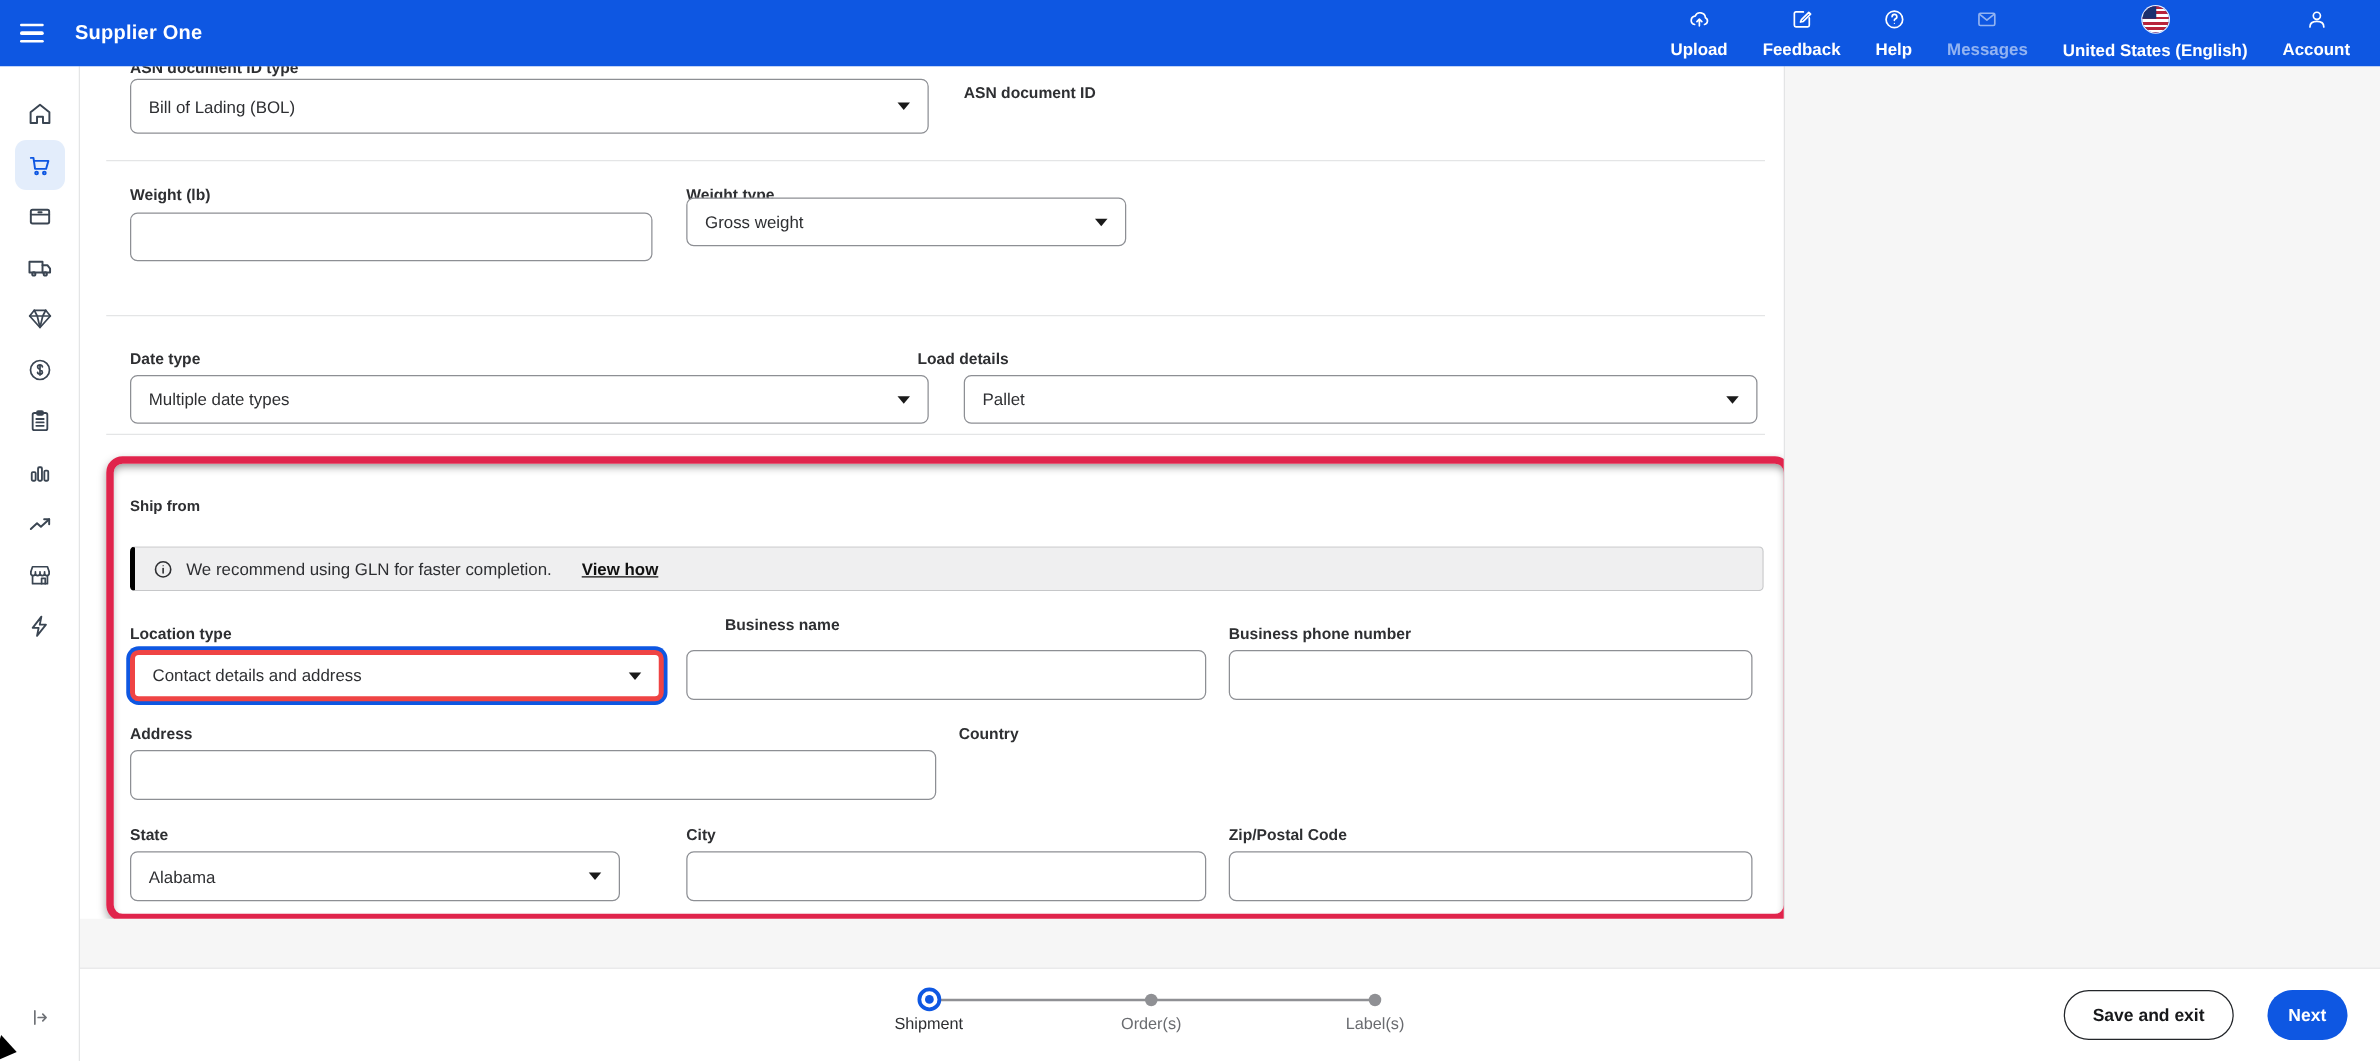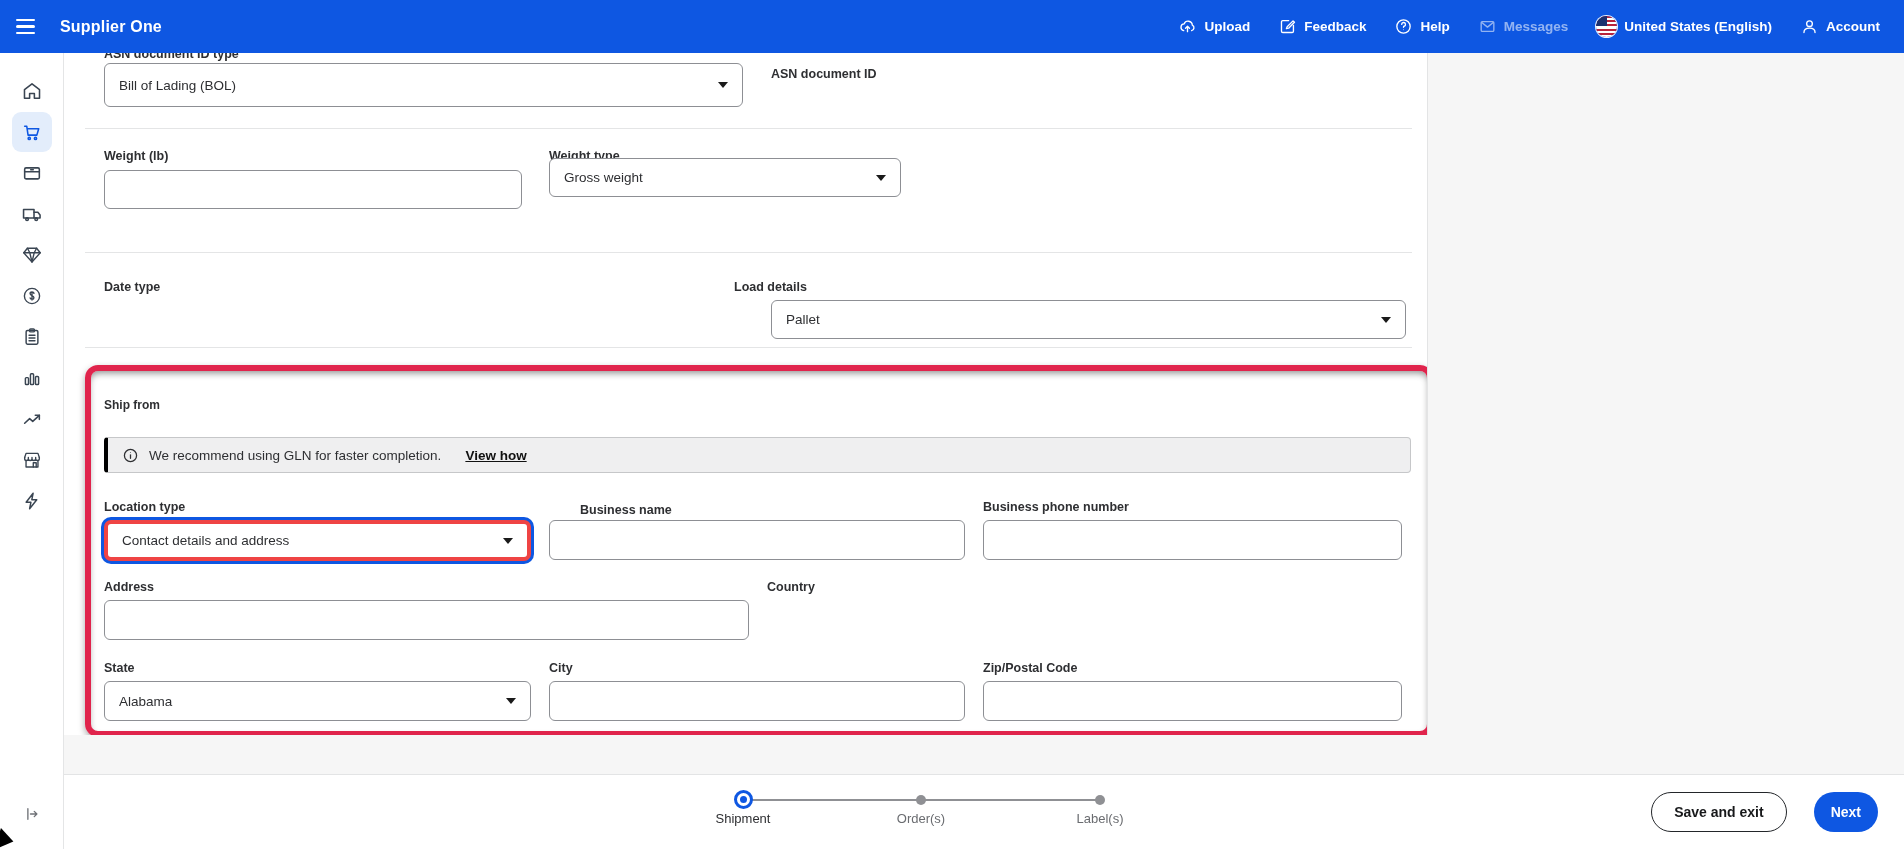--- a/index.html
+++ b/index.html
@@ -11,21 +11,21 @@
   .navbar { position:absolute; left:0; top:0; width:1904px; height:53px;
             background:#0e57e2; display:flex; align-items:center;
             justify-content:space-between; padding:0 24px 0 16px; z-index:20; }
   .nav-left { display:flex; align-items:center; gap:18px; }
   .hamburger { width:26px; height:26px; display:flex; flex-direction:column;
                justify-content:center; gap:4px; cursor:pointer; }
   .hamburger span { display:block; width:19px; height:2.2px; background:#fff; border-radius:2px; }
   .brand { color:#fff; font-size:16px; font-weight:700; letter-spacing:.2px; }
   .nav-right { display:flex; align-items:center; gap:28px; }
   .nav-item { display:flex; align-items:center; gap:7px; color:#fff;
-              font-size:13.5px; font-weight:600; cursor:pointer; }
+              font-size:13.5px; font-weight:600; cursor:pointer;flex-direction:column; }
   .nav-item svg { display:block; }
   .nav-item.dim { opacity:.55; }
   .flag { width:21px; height:21px; border-radius:50%; overflow:hidden; position:relative;
           background:repeating-linear-gradient(180deg,#b8233b 0 2.1px,#fff 2.1px 4.2px);
           box-shadow:0 0 0 1px rgba(255,255,255,.9); }
   .flag::before { content:""; position:absolute; left:0; top:0; width:11px; height:10px; background:#1b2f6e; }
 
   
   .sidebar { position:absolute; left:0; top:53px; width:64px; height:796px;
              background:#fff; border-right:1px solid #e4e5e6; z-index:10;
@@ -241,20 +241,24 @@
       <input class="input" style="left: 40px; top: 117px; width: 418px; height: 39px;" value="">
       <div class="field-label" style="left:485px; top:96px;">Weight type</div>
       <div class="select" style="left:485px; top:105px; width:352px; height:39px;gap:12px;">
         <span>Gross weight</span>
         <span class="caret"></span>
       </div>
 
       <div class="divider" style="top:199px;"></div>
 
       <div class="field-label" style="left:40px; top:227px;">Date type</div>
+      <div class="select" style="left:40px; top:247px; width:639px; height:39px;">
+        <span>Multiple date types</span>
+        <span class="caret"></span>
+      </div>
       <div class="field-label" style="left:670px; top:227px;">Load details</div>
       <div class="select" style="left:707px; top:247px; width:635px; height:39px;">
         <span>Pallet</span>
         <span class="caret"></span>
       </div>
 
       <div class="divider" style="top:294px;"></div>
 
       <div class="annotation"></div>
 
@@ -268,31 +272,31 @@
           </svg>
         <span class="txt">We recommend using GLN for faster completion.</span>
         <a>View how</a>
       </div>
 
       <div class="field-label" style="left:40px; top:447px;">Location type</div>
       <div class="select focused" style="left:40px; top:467px; width:427px; height:41px;">
         <span>Contact details and address</span>
         <span class="caret"></span>
       </div>
-      <div class="field-label" style="left:485px; top:450px;padding-left:31px;">Business name</div>
+      <div class="field-label" style="left:485px; top:440px;padding-left:31px;">Business name</div>
       <input class="input" style="left: 485px; top: 467px; width: 416px; height: 40px;" value="">
       <div class="field-label" style="left:919px; top:447px;">Business phone number</div>
       <input class="input" style="left: 919px; top: 467px; width: 419px; height: 40px;" value="">
 
       <div class="field-label" style="left:40px; top:527px;">Address</div>
       <input class="input" style="left: 40px; top: 547px; width: 645px; height: 40px;" value="">
       <div class="field-label" style="left:703px; top:527px;">Country</div>
 
       <div class="field-label" style="left:40px; top:608px;">State</div>
-      <div class="select" style="left:40px; top:628px; width:427px; height:40px;">
+      <div class="select" style="left:40px; top:628px; width:392px; height:40px;">
         <span>Alabama</span>
         <span class="caret"></span>
       </div>
       <div class="field-label" style="left:485px; top:608px;">City</div>
       <input class="input" style="left: 485px; top: 628px; width: 416px; height: 40px;" value="">
       <div class="field-label" style="left:919px; top:608px;">Zip/Postal Code</div>
       <input class="input" style="left: 919px; top: 628px; width: 419px; height: 40px;" value="">
 
     </div>
   </div>

